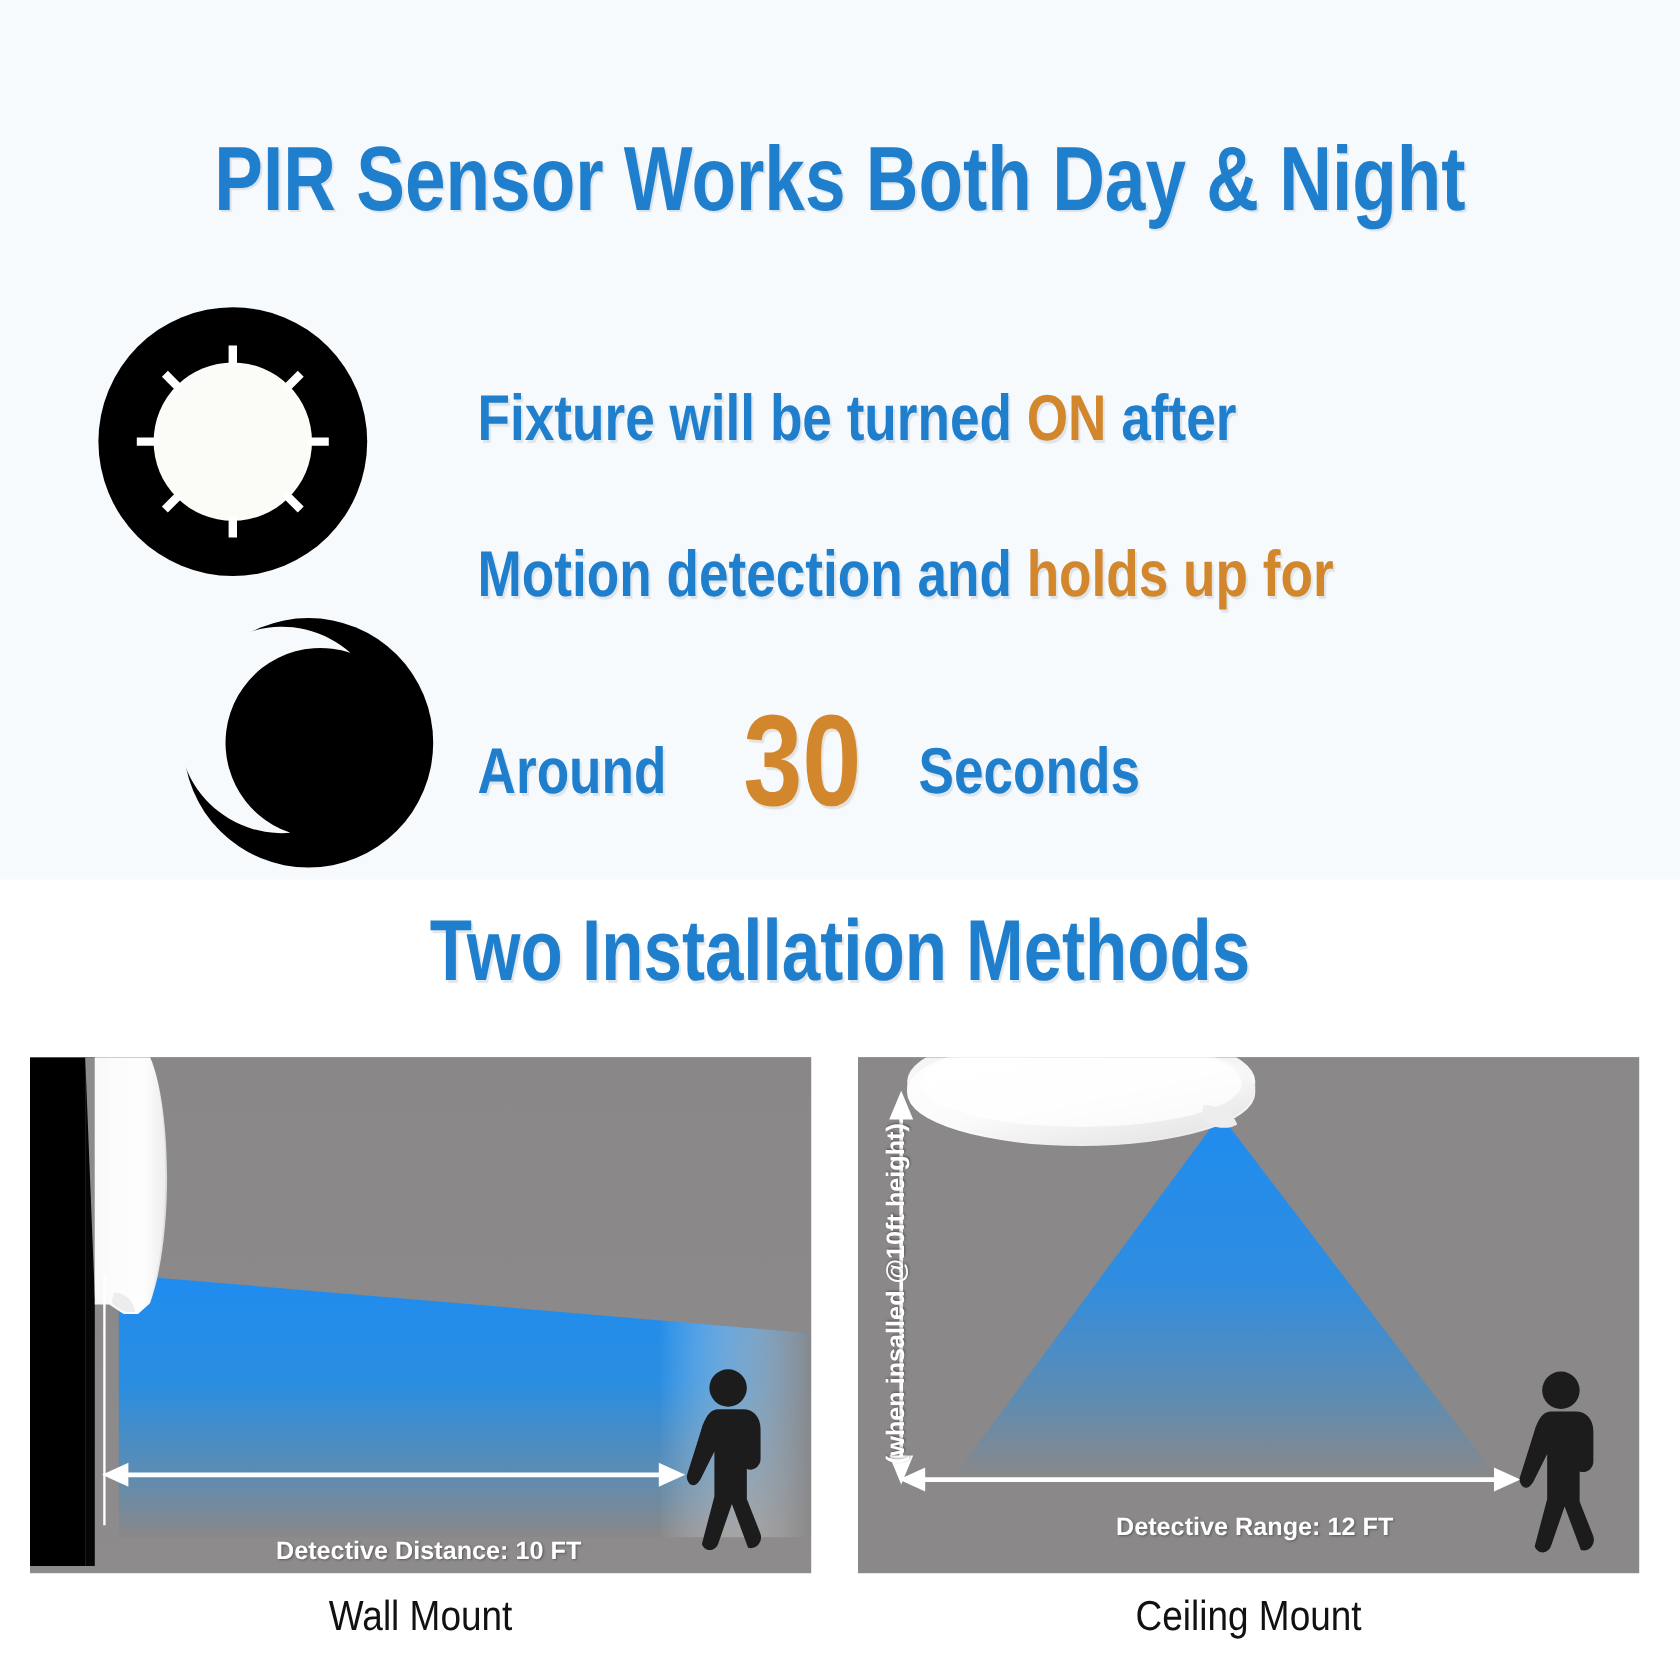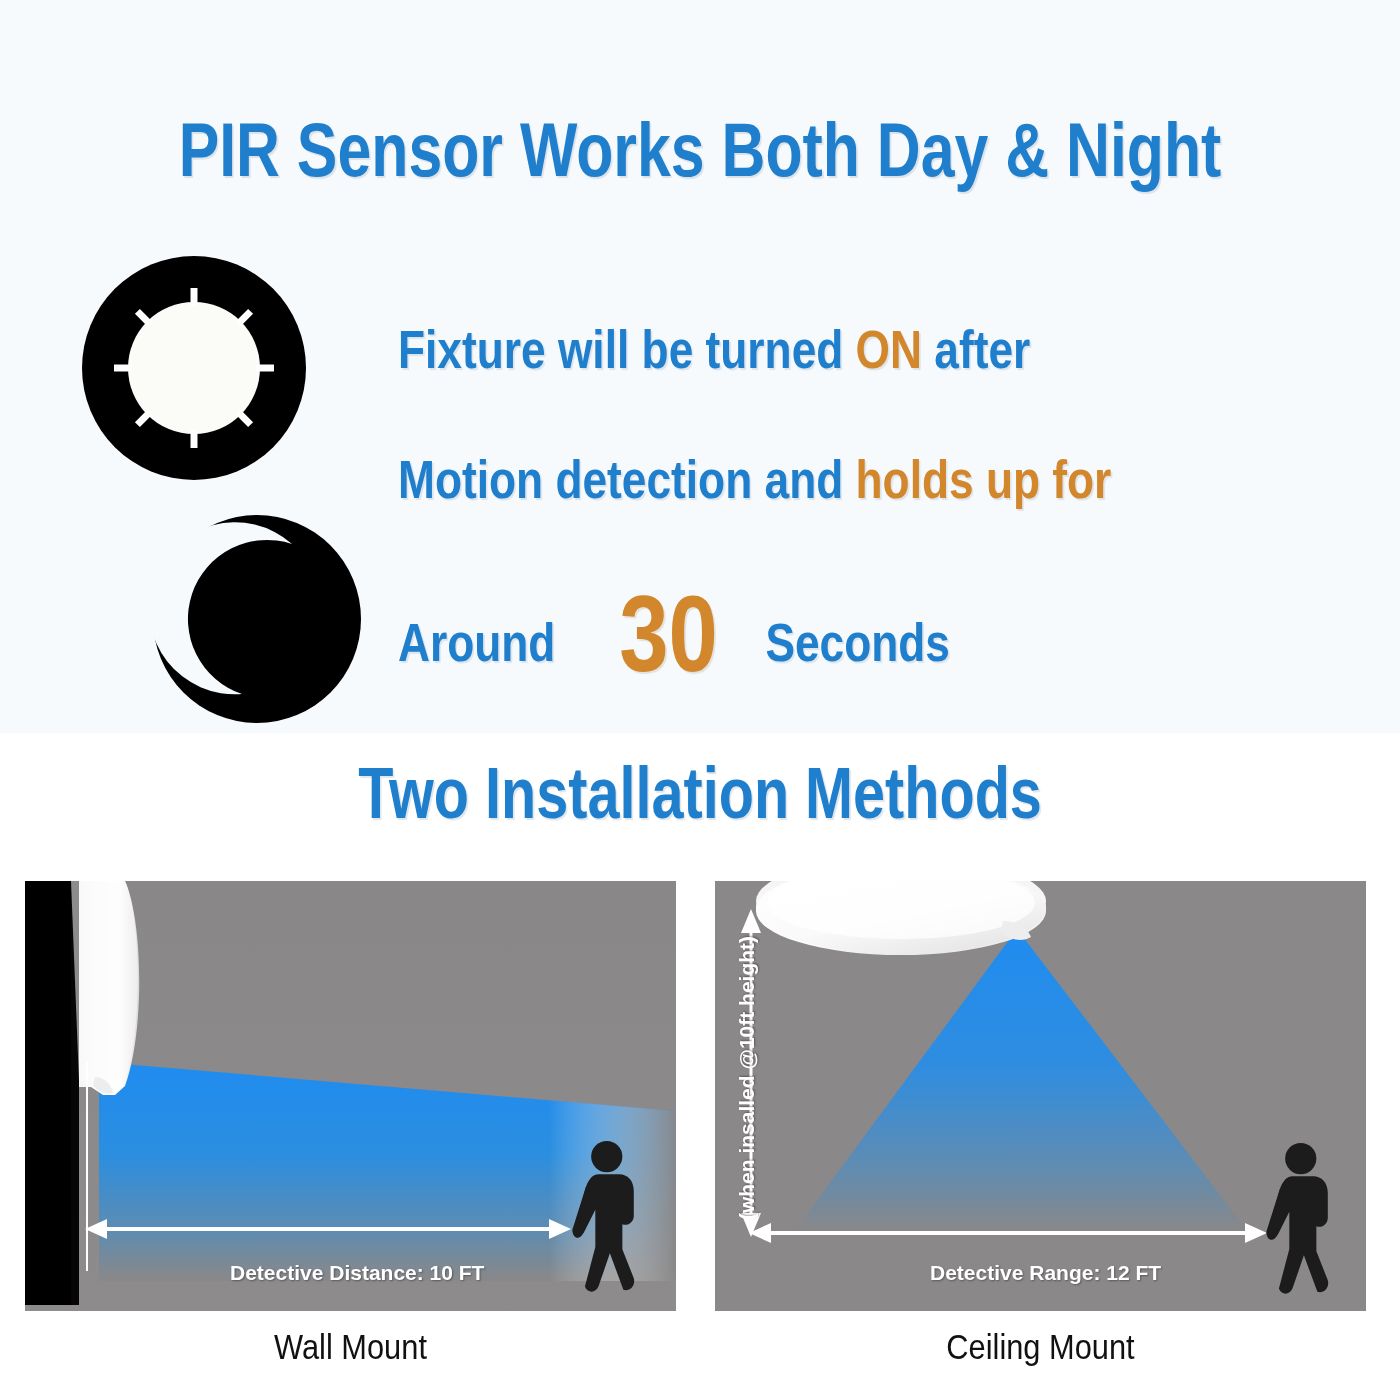--- a/index.html
+++ b/index.html
@@ -253,21 +253,21 @@
 
     <g fill="#1c1c1c" transform="translate(536,260) scale(1.04)">
       <circle cx="44" cy="15" r="15"></circle>
       <path d="M 36 32 L 56 32 C 64 32 70 38 70 48 L 70 72 C 70 78 64 82 59 80 L 59 62
                L 59 104 L 70 132 C 72 139 66 145 60 143 L 47 108 L 36 140 C 33 147 25 146 23 140
                L 33 102 L 33 66 L 22 88 C 18 95 10 92 11 85 L 24 44 C 27 36 31 32 36 32 Z"></path>
       <path d="M 24 44 L 12 86 C 10 93 18 96 21 89 L 34 58 Z"></path>
     </g>
   </svg>
 
-  <div class="dim-label" style="left:205px; top:380px;">Detective Distance: 10 FT</div>
+  <div class="dim-label" style="left:205px; top:400px;">Detective Distance: 10 FT</div>
 </div>
 
 <div class="caption" id="wall-caption">Wall Mount</div>
 
 <div class="panel" id="ceiling-panel">
   <svg width="651" height="430" viewBox="0 0 651 430">
     <defs>
       <linearGradient id="coneGrad" x1="0" y1="0" x2="0" y2="1">
         <stop offset="0%" stop-color="#1f8cf0"></stop>
         <stop offset="45%" stop-color="#2f8de0"></stop>

